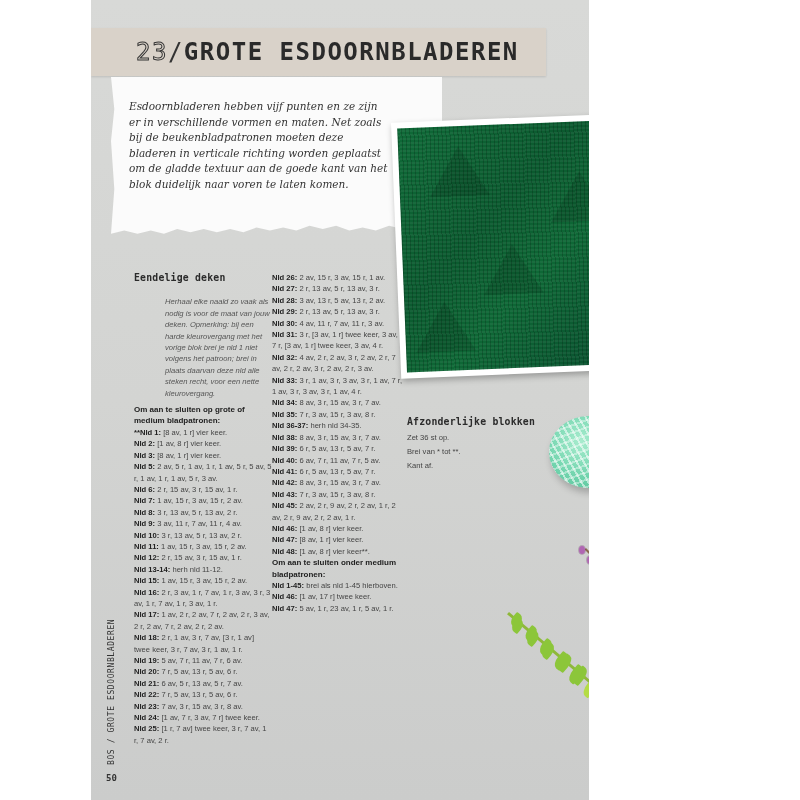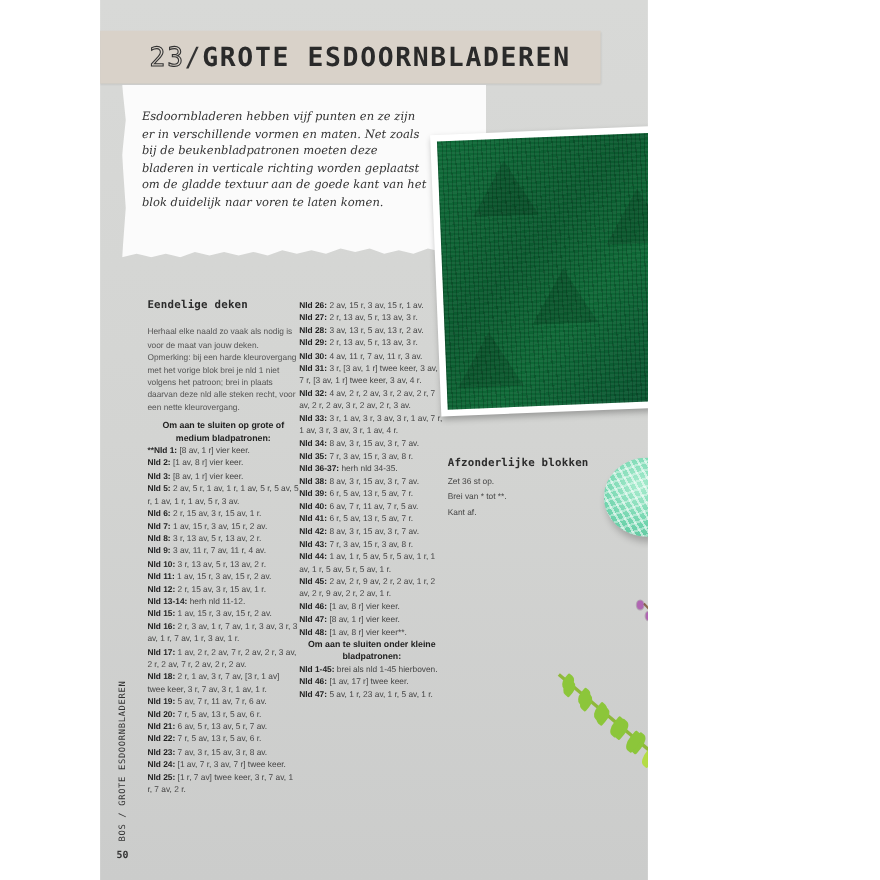--- a/index.html
+++ b/index.html
@@ -60,22 +60,22 @@
   }
 
   
   .col { position: absolute; font-size: 7.6px; line-height: 11.4px; color: #444; }
   .col1 { left: 43px; top: 272px; width: 138px; }
   .col2 { left: 181px; top: 272px; width: 132px; }
   .section-heading {
     font-family: "DejaVu Sans Mono", monospace; font-weight: bold;
     font-size: 9.8px; color: #2b2b2b; margin-bottom: 13px; letter-spacing: 0.2px;
   }
-  .intro { color: #555; margin-bottom: 5px; }
-  .subheading { font-weight: bold; color: #222; font-size: 8px; text-align: center; }
+  .intro { font-style: italic; color: #555; margin-bottom: 5px; margin-left: 31px; }
+  .subheading { font-weight: bold; color: #222; font-size: 8px; }
   .row b { color: #222; }
   .row { }
 
   
   .blocks { position: absolute; left: 316px; top: 416px; width: 150px; }
   .blocks .section-heading { margin-bottom: 4px; }
   .blocks .line { font-size: 7.6px; color: #444; line-height: 14px; }
 
   
   .yarn {
@@ -187,27 +187,26 @@
         <div class="row"><b>Nld 33:</b><span> 3 r, 1 av, 3 r, 3 av, 3 r, 1 av, 7 r, 1 av, 3 r, 3 av, 3 r, 1 av, 4 r.</span></div>
         <div class="row"><b>Nld 34:</b><span> 8 av, 3 r, 15 av, 3 r, 7 av.</span></div>
         <div class="row"><b>Nld 35:</b><span> 7 r, 3 av, 15 r, 3 av, 8 r.</span></div>
         <div class="row"><b>Nld 36-37:</b><span> herh nld 34-35.</span></div>
         <div class="row"><b>Nld 38:</b><span> 8 av, 3 r, 15 av, 3 r, 7 av.</span></div>
         <div class="row"><b>Nld 39:</b><span> 6 r, 5 av, 13 r, 5 av, 7 r.</span></div>
         <div class="row"><b>Nld 40:</b><span> 6 av, 7 r, 11 av, 7 r, 5 av.</span></div>
         <div class="row"><b>Nld 41:</b><span> 6 r, 5 av, 13 r, 5 av, 7 r.</span></div>
         <div class="row"><b>Nld 42:</b><span> 8 av, 3 r, 15 av, 3 r, 7 av.</span></div>
         <div class="row"><b>Nld 43:</b><span> 7 r, 3 av, 15 r, 3 av, 8 r.</span></div>
-        <div class="row"><b>Nld 44:</b><span> 1 av, 1 r, 5 av, 5 r, 5 av, 1 r, 1 av, 1 r, 5 av, 5 r, 5 av, 1 r.</span></div>
         <div class="row"><b>Nld 45:</b><span> 2 av, 2 r, 9 av, 2 r, 2 av, 1 r, 2 av, 2 r, 9 av, 2 r, 2 av, 1 r.</span></div>
         <div class="row"><b>Nld 46:</b><span> [1 av, 8 r] vier keer.</span></div>
         <div class="row"><b>Nld 47:</b><span> [8 av, 1 r] vier keer.</span></div>
         <div class="row"><b>Nld 48:</b><span> [1 av, 8 r] vier keer**.</span></div>
       </div>
-    <div class="subheading">Om aan te sluiten onder kleine bladpatronen:</div>
+    <div class="subheading">Om aan te sluiten onder medium bladpatronen:</div>
     <div id="rows-small">
         <div class="row"><b>Nld 1-45:</b><span> brei als nld 1-45 hierboven.</span></div>
         <div class="row"><b>Nld 46:</b><span> [1 av, 17 r] twee keer.</span></div>
         <div class="row"><b>Nld 47:</b><span> 5 av, 1 r, 23 av, 1 r, 5 av, 1 r.</span></div>
       </div>
   </div>
 
   <div class="blocks">
     <div class="section-heading">Afzonderlijke blokken</div>
     <div class="line">Zet 36 st op.</div>

